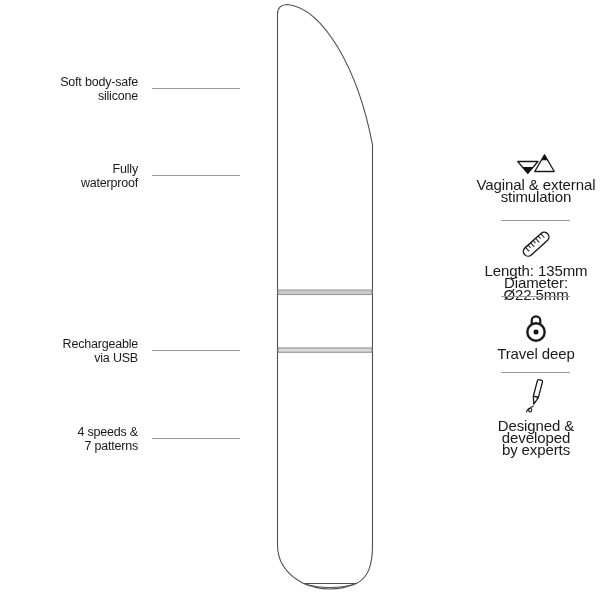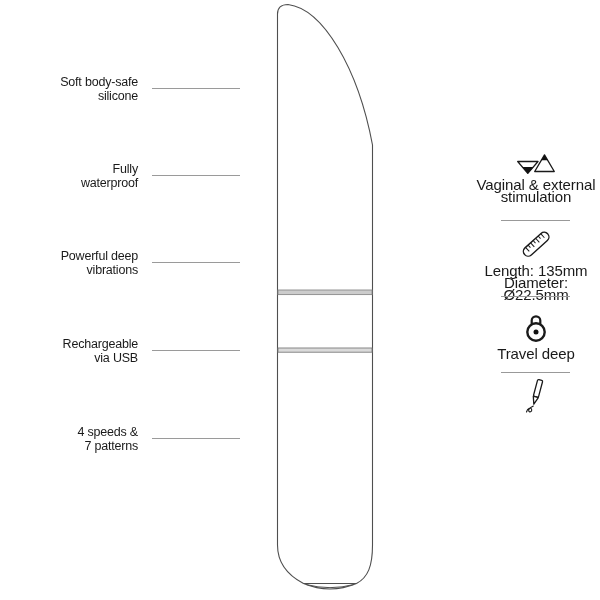--- a/index.html
+++ b/index.html
@@ -78,25 +78,20 @@
   <div class="feature" style="top:72px">
     <span class="feature-label">Soft body-safe
 silicone</span>
     <span class="leader-line"></span>
   </div>
   <div class="feature" style="top:159px">
     <span class="feature-label">Fully
 waterproof</span>
     <span class="leader-line"></span>
   </div>
-  <div class="feature" style="top:246px">
-    <span class="feature-label">Powerful deep
-vibrations</span>
-    <span class="leader-line"></span>
-  </div>
   <div class="feature" style="top:334px">
     <span class="feature-label">Rechargeable
 via USB</span>
     <span class="leader-line"></span>
   </div>
   <div class="feature" style="top:422px">
     <span class="feature-label">4 speeds &amp;
 7 patterns</span>
     <span class="leader-line"></span>
   </div>
@@ -149,19 +144,21 @@
   <div class="spec" style="top:378px">
     <span class="spec-icon">
       <svg width="27" height="37" viewBox="0 0 27 37">
         <g transform="rotate(15 14 14)">
           <rect class="ic" x="11.5" y="1.5" width="5.2" height="17.5" rx="1.2" fill="#fff" stroke-width="1.3"></rect>
           <path class="ic" d="M11.5 19 h5.2 l-2.6 7.6 Z" fill="#fff" stroke-width="1.3" stroke-linejoin="round"></path>
         </g>
         <path class="ic" d="M3.5 34 c1 -4.2 4.6 -5 5.2 -2.4 c0.5 2.2 -2.6 3.2 -3 1 c-0.4 -2 2.4 -3.4 4.6 -4.6" fill="none" stroke-width="1.1" stroke-linecap="round"></path>
       </svg>
     </span>
+    <span class="spec-label">Designed &amp; developed
+by experts</span>
   </div>
 
   <div class="spec-divider" style="top:220px"></div>
   <div class="spec-divider" style="top:296px"></div>
   <div class="spec-divider" style="top:372px"></div>
 
 </div>
 
 </body></html>

